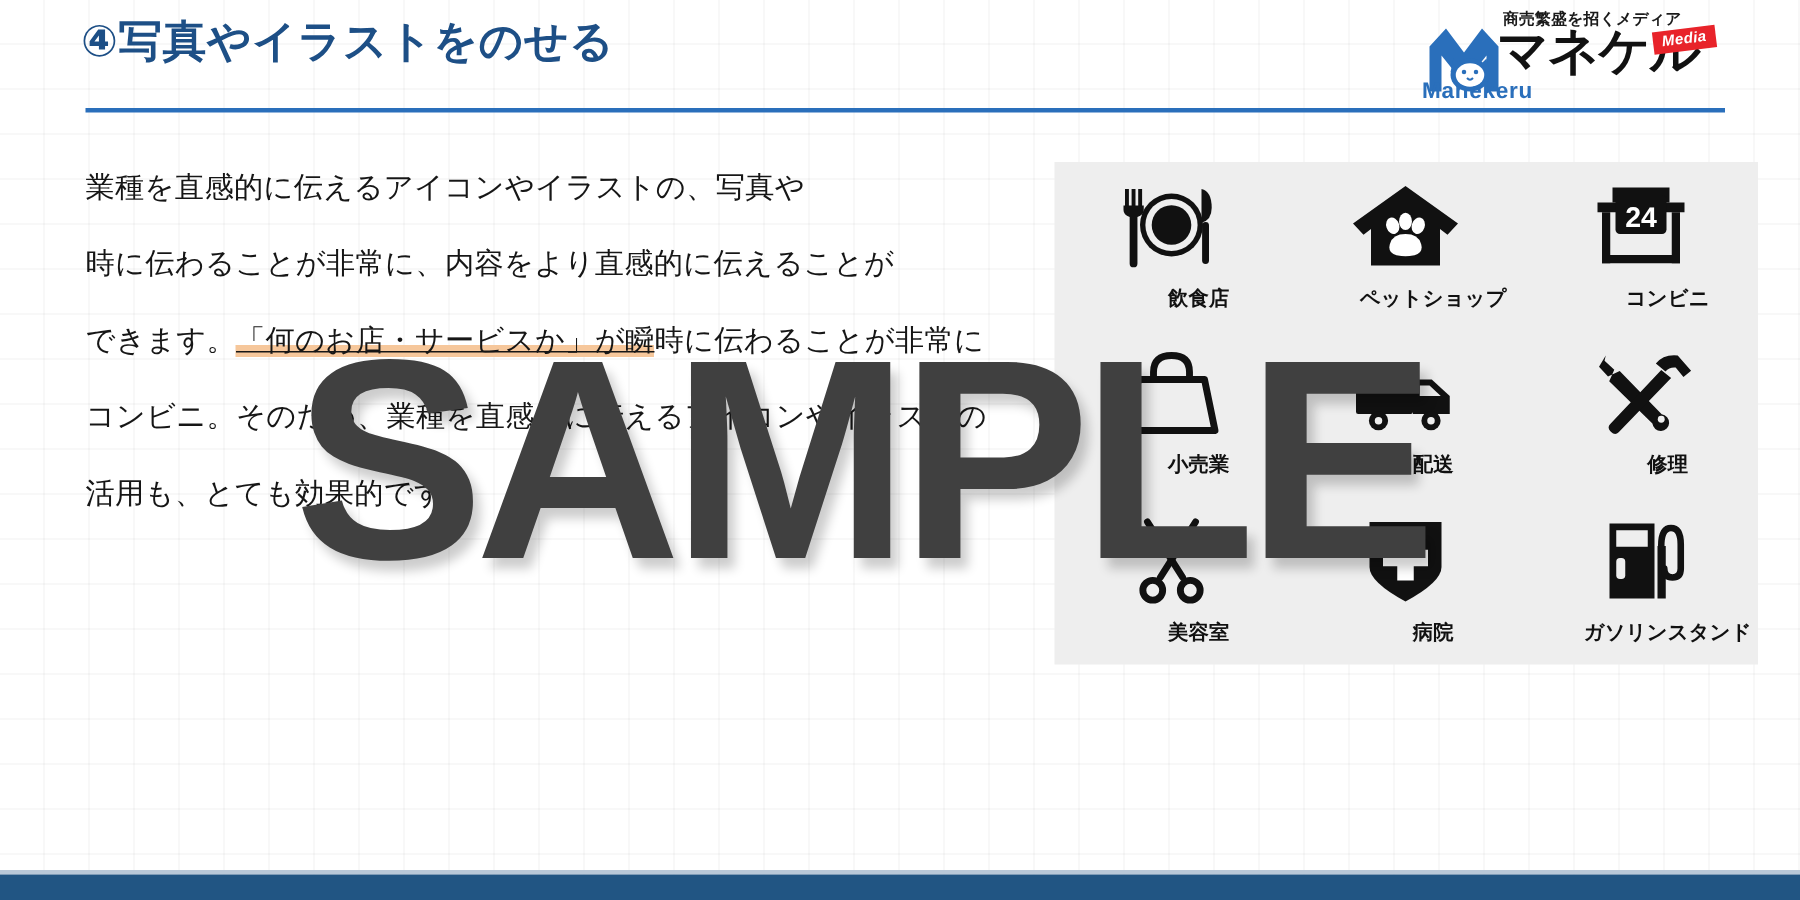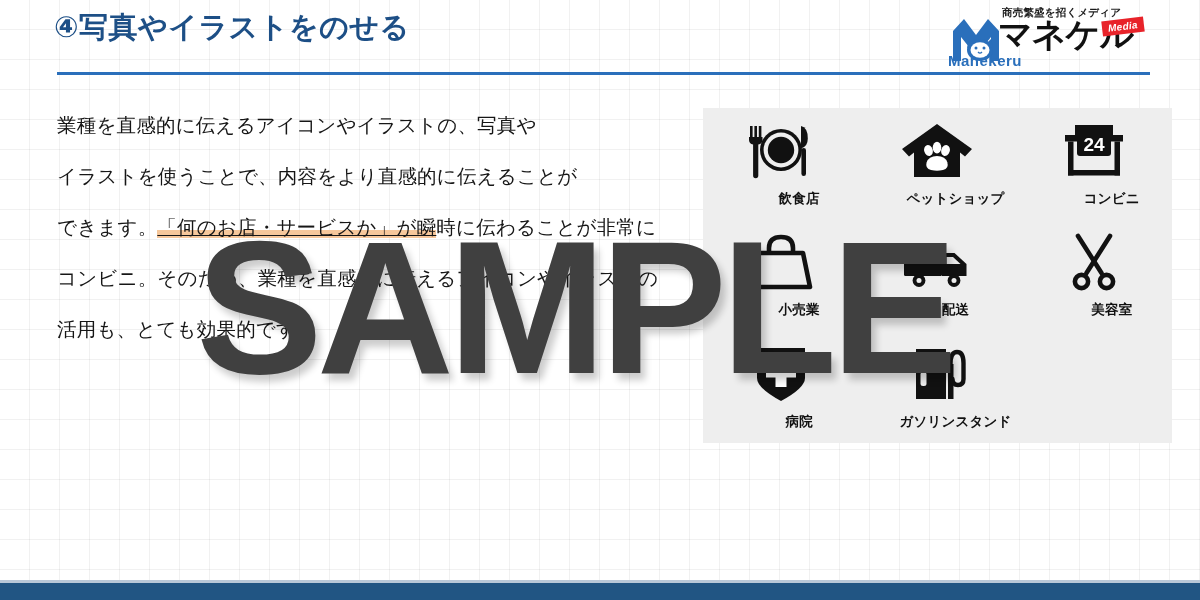--- a/index.html
+++ b/index.html
@@ -142,21 +142,21 @@
       </svg>
     </div>
 
     <div class="logo-sub">Manekeru</div>
     <div class="logo-word">マネケル</div>
     <div class="logo-badge">Media</div>
   </div>
 
   <div class="body-copy">
     <span class="ln">業種を直感的に伝えるアイコンやイラストの、写真や</span>
-    <span class="ln">イラストを使うことで、内容をより直感的に伝えることが</span>
+    <span class="ln">時に伝わることが非常に、内容をより直感的に伝えることが</span>
     <span class="ln"><span>できます。</span><span class="marker">「何のお店・サービスか」が瞬</span><span>時に伝わることが非常に</span></span>
     <span class="ln">コンビニ。そのため、業種を直感的に伝えるアイコンやイラストの</span>
     <span class="ln">活用も、とても効果的です。</span>
   </div>
 
   <div class="icon-panel">
     <div class="icon-grid">
 
       <div class="icon-cell">
         <div class="icon-art">
@@ -231,20 +231,35 @@
               <circle cx="19" cy="47.5" r="6.4"></circle>
               <circle cx="19" cy="47.5" r="2.5" fill="#eeeeee"></circle>
               <circle cx="54" cy="47.5" r="6.4"></circle>
               <circle cx="54" cy="47.5" r="2.5" fill="#eeeeee"></circle>
             </g>
           </svg>
         </div>
         <div class="icon-label">配送</div>
       </div>
 
+      <div class="icon-cell">
+        <div class="icon-art">
+          <svg viewBox="0 0 74 60" width="74" height="60" aria-hidden="true">
+            <g fill="#111111">
+
+              <path d="M13.5 4 l-4.5 7.5 l6 6.5 l7.8 -3.6 l28 28.8 a5.6 5.6 0 1 1 -6.2 6.2 l-28.8 -28.3 l3.4 -7.6 l-6.5 -6 Z"></path>
+              <circle cx="50.5" cy="46.5" r="2.3" fill="#eeeeee"></circle>
+
+              <path d="M61.5 4 q-9.5 -1 -14.6 5.4 l6.4 5.2 q2.6 -3 6.8 -2.6 l5.2 6.3 l5.1 -4.2 Z"></path>
+              <path d="M50.5 13.6 l6.6 5.4 l-35 36.2 q-2.4 2.4 -5.2 -0.4 q-2.8 -2.8 -0.4 -5.2 Z"></path>
+            </g>
+          </svg>
+        </div>
+        <div class="icon-label">修理</div>
+      </div>
 
       <div class="icon-cell">
         <div class="icon-art">
           <svg viewBox="0 0 74 60" width="74" height="60" aria-hidden="true">
             <g stroke="#111111" stroke-width="4.6" fill="none" stroke-linecap="round">
               <path d="M21 3 L44.5 40"></path>
               <path d="M53 3 L29.5 40"></path>
               <circle cx="24.5" cy="48.5" r="6.6"></circle>
               <circle cx="49.5" cy="48.5" r="6.6"></circle>
             </g>

